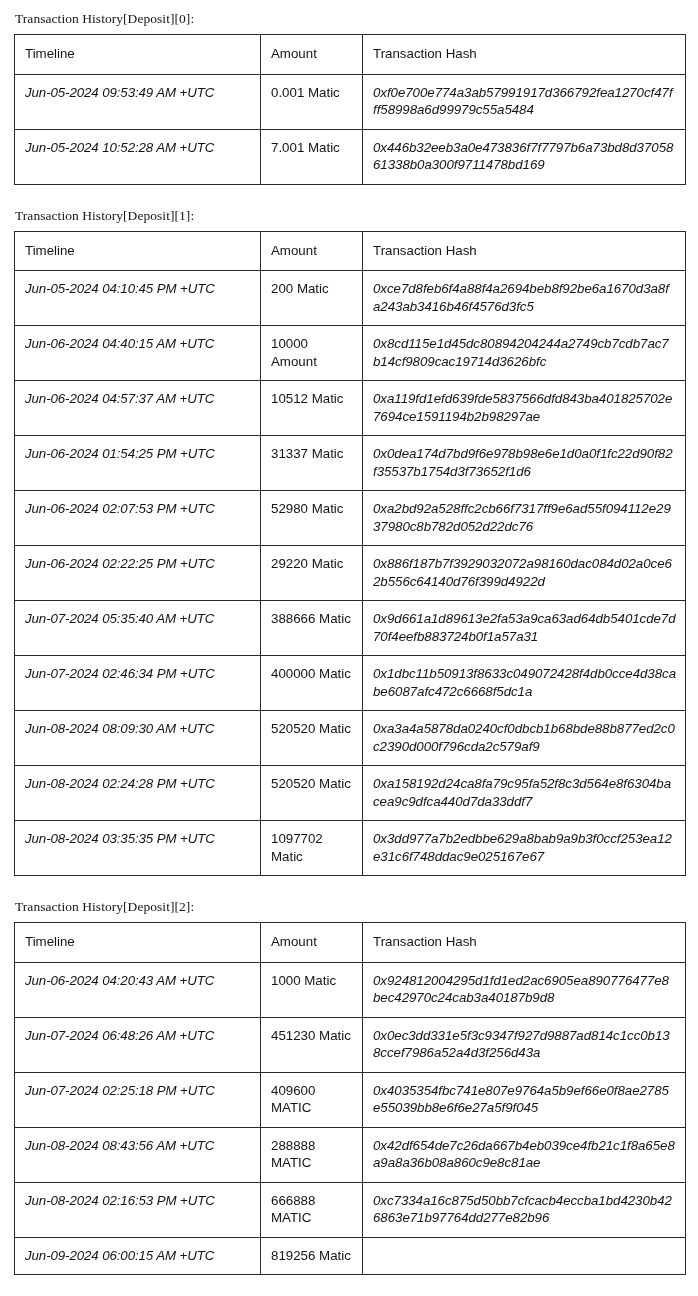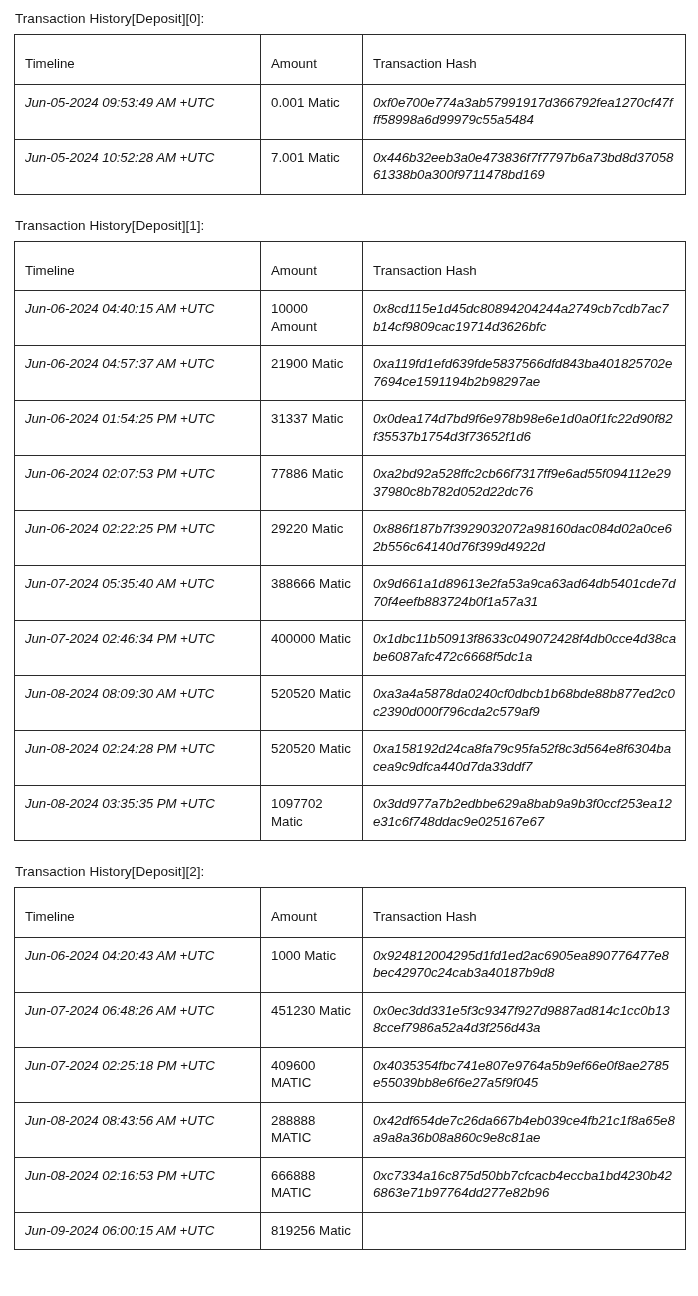--- a/index.html
+++ b/index.html
@@ -25,20 +25,21 @@
   .section:last-child {
     margin-bottom: 0;
   }
   .section-title {
     font-size: 13.5px;
     line-height: 18px;
     color: #161616;
     margin: 0 0 6px 1px;
     letter-spacing: 0.05px;
     white-space: nowrap;
+    font-family: Liberation Serif, serif;
   }
   table.tx-table {
     border-collapse: collapse;
     width: 671px;
     table-layout: fixed;
     background: #ffffff;
   }
   table.tx-table th,
   table.tx-table td {
     border: 1px solid #2b2b2b;
@@ -46,21 +47,21 @@
     padding: 9px 9px 10px 10px;
     font-size: 13.3px;
     line-height: 17.5px;
     font-weight: normal;
     text-align: left;
     color: #141414;
     word-wrap: break-word;
     overflow-wrap: break-word;
   }
   table.tx-table th {
-    padding-top: 20px;
+    padding-top: 10px;
     padding-bottom: 11px;
   }
   col.c-timeline { width: 246px; }
   col.c-amount   { width: 102px; }
   col.c-hash     { width: 323px; }
 
   td.cell-timeline {
     white-space: nowrap;
     letter-spacing: -0.1px;
     font-style: italic;
@@ -128,43 +129,50 @@
       </colgroup>
       <thead>
         <tr>
           <th>Timeline</th>
           <th>Amount</th>
           <th>Transaction Hash</th>
         </tr>
       </thead>
       <tbody>
         <tr>
+          <td class="cell-timeline">Jun-05-2024 04:10:45 PM +UTC</td>
+          <td class="cell-amount">200 Matic</td>
+          <td class="cell-hash">
+              <span class="hash-text">0xce7d8feb6f4a88f4a2694beb8f92be6a1670d3a8fa243ab3416b46f4576d3fc5</span>
+            </td>
+        </tr>
+        <tr>
           <td class="cell-timeline">Jun-06-2024 04:40:15 AM +UTC</td>
           <td class="cell-amount">10000 Amount</td>
           <td class="cell-hash">
               <span class="hash-text">0x8cd115e1d45dc80894204244a2749cb7cdb7ac7b14cf9809cac19714d3626bfc</span>
             </td>
         </tr>
         <tr>
           <td class="cell-timeline">Jun-06-2024 04:57:37 AM +UTC</td>
-          <td class="cell-amount">21900 Matic</td>
+          <td class="cell-amount">10512 Matic</td>
           <td class="cell-hash">
               <span class="hash-text">0xa119fd1efd639fde5837566dfd843ba401825702e7694ce1591194b2b98297ae</span>
             </td>
         </tr>
         <tr>
           <td class="cell-timeline">Jun-06-2024 01:54:25 PM +UTC</td>
           <td class="cell-amount">31337 Matic</td>
           <td class="cell-hash">
               <span class="hash-text">0x0dea174d7bd9f6e978b98e6e1d0a0f1fc22d90f82f35537b1754d3f73652f1d6</span>
             </td>
         </tr>
         <tr>
           <td class="cell-timeline">Jun-06-2024 02:07:53 PM +UTC</td>
-          <td class="cell-amount">77886 Matic</td>
+          <td class="cell-amount">52980 Matic</td>
           <td class="cell-hash">
               <span class="hash-text">0xa2bd92a528ffc2cb66f7317ff9e6ad55f094112e2937980c8b782d052d22dc76</span>
             </td>
         </tr>
         <tr>
           <td class="cell-timeline">Jun-06-2024 02:22:25 PM +UTC</td>
           <td class="cell-amount">29220 Matic</td>
           <td class="cell-hash">
               <span class="hash-text">0x886f187b7f3929032072a98160dac084d02a0ce62b556c64140d76f399d4922d</span>
             </td>

